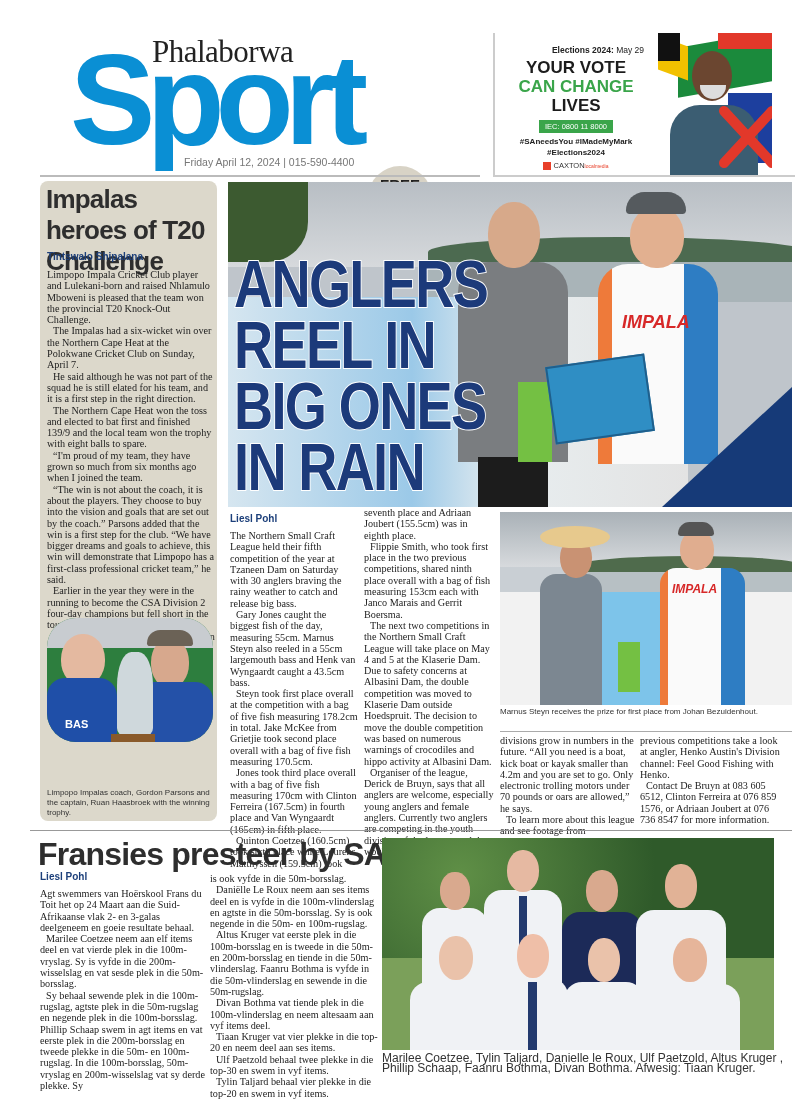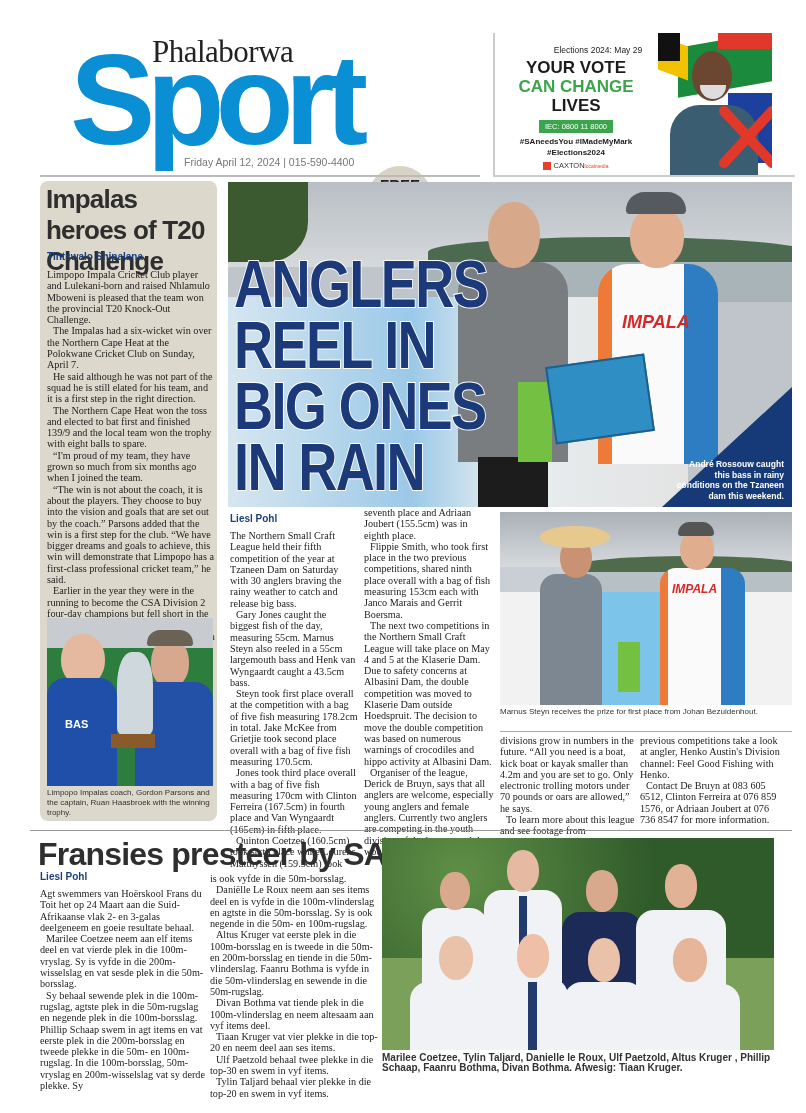--- a/index.html
+++ b/index.html
@@ -11,21 +11,21 @@
   .mast-phala { position: absolute; left: 82px; top: 4px; font-family: Liberation Serif, serif; font-size: 31px; color: #222; letter-spacing: -0.5px; }
   .mast-sport { position: absolute; left: 0; top: 6px; font-family: "Liberation Sans", sans-serif; font-weight: bold; font-size: 128px; line-height: 128px; color: #0a8fd4; letter-spacing: -9px; }
   .mast-date { position: absolute; left: 114px; top: 126px; font-family: "Liberation Sans", sans-serif; font-size: 10.5px; color: #777; }
   .mast-free { position: absolute; left: 298px; top: 136px; width: 64px; height: 34px; background: #d8d3c6; border-radius: 34px 34px 0 0; font-family: "Liberation Sans", sans-serif; font-weight: bold; font-size: 15px; color: #222; text-align: center; padding-top: 10px; }
   .mast-rule { position: absolute; left: 40px; top: 175px; width: 440px; height: 2px; background: #bbb; }
 
   
   .ad { position: absolute; left: 493px; top: 33px; width: 302px; height: 144px; background: #fff; border-left: 2px solid #ccc; border-bottom: 2px solid #ccc; }
   .ad-text { position: absolute; left: 6px; top: 12px; width: 150px; text-align: center; font-family: "Liberation Sans", sans-serif; }
   .ad-elec { font-size: 8.5px; color: #222; }
-  .ad-elec b { font-weight: normal; margin-left: 44px; }
+  .ad-elec b { font-weight: bold; margin-left: 44px; }
   .ad-line1 { font-size: 17px; font-weight: bold; color: #1c1c1c; line-height: 19px; margin-top: 3px; }
   .ad-line2 { font-size: 17px; font-weight: bold; color: #3aa54a; line-height: 19px; }
   .ad-line3 { font-size: 17px; font-weight: bold; color: #1c1c1c; line-height: 19px; }
   .ad-iec { display: inline-block; background: #3aa54a; color: #fff; font-size: 7.5px; padding: 2px 6px; margin-top: 4px; }
   .ad-tags { font-size: 8px; color: #222; font-weight: bold; margin-top: 3px; line-height: 11px; }
   .ad-caxton { font-size: 7.5px; color: #333; margin-top: 3px; }
   .ad-caxton .cx { display: inline-block; width: 8px; height: 8px; background: #e8402a; vertical-align: middle; margin-right: 2px; }
   .ad-caxton .loc { color: #e8402a; font-size: 5px; }
   .ad-photo { position: absolute; left: 163px; top: 0; width: 114px; height: 142px; overflow: hidden; background: #fff; }
   .flag-g { position: absolute; left: 20px; top: 6px; width: 100px; height: 50px; background: #1b8a3c; transform: skewY(-10deg); }
@@ -40,21 +40,21 @@
 
   
   .sidebar { position: absolute; left: 40px; top: 181px; width: 177px; height: 640px; background: #dcd8cb; border-radius: 8px; }
   .sb-title { position: absolute; left: 6px; top: 3px; width: 170px; font-family: "Liberation Sans", sans-serif; font-size: 26px; line-height: 31px; color: #2e2e2e; letter-spacing: -0.8px; }
   .byline { font-family: "Liberation Sans", sans-serif; font-weight: bold; font-size: 10px; color: #1c3f7a; }
   .sb-byline { position: absolute; left: 7px; top: 70px; }
   .body-text { font-size: 10.2px; line-height: 11.3px; color: #222; }
   .body-text p { text-indent: 6px; }
   .body-text p:first-child { text-indent: 0; }
   .sb-body { position: absolute; left: 7px; top: 88px; width: 168px; }
-  .sb-photo { position: absolute; left: 7px; top: 437px; width: 166px; height: 168px; background: #2d7e3e; overflow: hidden; }
+  .sb-photo { position: absolute; left: 7px; top: 437px; width: 166px; height: 124px; background: #2d7e3e; overflow: hidden; border-radius: 29px; }
   .sb-caption { position: absolute; left: 7px; top: 607px; width: 168px; font-family: "Liberation Sans", sans-serif; font-size: 8px; line-height: 10px; color: #333; }
 
   
   .hero { position: absolute; left: 228px; top: 182px; width: 564px; height: 325px; overflow: hidden; background: #bfc5cb; }
   .hero-sky { position: absolute; left: 0; top: 0; width: 100%; height: 85px; background: linear-gradient(#b8bec4, #d6d9dc); }
   .hero-hills { position: absolute; left: 200px; top: 55px; width: 380px; height: 30px; background: #4c6a50; border-radius: 60% 60% 0 0; }
   .hero-water { position: absolute; left: 200px; top: 80px; width: 380px; height: 40px; background: #a9b4b8; }
   .hero-tree { position: absolute; left: 0; top: 0; width: 80px; height: 80px; background: #3c5a30; border-radius: 0 0 50% 0; }
   .hero-banner { position: absolute; left: 0; top: 115px; width: 460px; height: 210px; background: linear-gradient(90deg, #d6e6f0, #9bc9e8 40%, #e8eef0 60%, #e3e3e3); }
   .hero-man1 { position: absolute; left: 230px; top: 20px; width: 110px; height: 305px; }
@@ -103,21 +103,21 @@
   .swim-title { position: absolute; left: 38px; top: 836px; font-family: "Liberation Sans", sans-serif; font-size: 32px; color: #2e2e2e; letter-spacing: -0.8px; }
   .swim-byline { position: absolute; left: 40px; top: 871px; }
   .swim-col1 { position: absolute; left: 40px; top: 888px; width: 165px; }
   .swim-col2 { position: absolute; left: 210px; top: 873px; width: 168px; }
   .swim-photo { position: absolute; left: 382px; top: 838px; width: 392px; height: 212px; overflow: hidden; background: #3d6a34; }
   .sp-trees { position: absolute; left: 0; top: 0; width: 100%; height: 120px; background: radial-gradient(circle at 20% 30%, #5f8f46, #2f5a2a 60%), #2f5a2a; }
   .sp-grass { position: absolute; left: 0; top: 120px; width: 100%; height: 92px; background: #7ba05a; }
   .kid { position: absolute; border-radius: 18px 18px 0 0; background: #f0f2f5; }
   .kid .h { position: absolute; left: 50%; transform: translateX(-50%); border-radius: 48%; }
   .kid.navy { background: #1c2a58; }
-  .swim-caption { position: absolute; left: 382px; top: 1053px; width: 410px; font-family: "Liberation Sans", sans-serif; font-size: 10px; line-height: 10px; color: #333; font-weight: bold; }
+  .swim-caption { position: absolute; left: 382px; top: 1053px; width: 410px; font-family: "Liberation Sans", sans-serif; font-size: 12px; line-height: 10px; color: #333; }
 </style>
 </head>
 <body>
 
 <header class="masthead">
   <div class="mast-sport">Sport</div>
   <div class="mast-phala">Phalaborwa</div>
   <div class="mast-date">Friday April 12, 2024 | 015-590-4400</div>
   <div class="mast-free">FREE</div>
 </header>
@@ -195,21 +195,20 @@
       <div class="cap"></div>
       <div class="logo">IMPALA</div>
     </div>
   <div class="hero-bag"></div>
   <div class="hero-box"></div>
   <h1 class="hero-headline"><span>ANGLERS</span>
 <span>REEL IN</span>
 <span>BIG ONES</span>
 <span>IN RAIN</span></h1>
   <div class="hero-corner"></div>
-  <div class="hero-caption">André Rossouw caught this bass in rainy conditions on the Tzaneen dam this weekend.</div>
 </figure>
 
 <div class="byline ang-byline">Liesl Pohl</div>
 <div class="body-text ang-col1">
   <p>The Northern Small Craft League held their fifth competition of the year at Tzaneen Dam on Saturday with 30 anglers braving the rainy weather to catch and release big bass.</p>
   <p>Gary Jones caught the biggest fish of the day, measuring 55cm. Marnus Steyn also reeled in a 55cm largemouth bass and Henk van Wyngaardt caught a 43.5cm bass.</p>
   <p>Steyn took first place overall at the competition with a bag of five fish measuring 178.2cm in total. Jake McKee from Grietjie took second place overall with a bag of five fish measuring 170.5cm.</p>
   <p>Jones took third place overall with a bag of five fish measuring 170cm with Clinton Ferreira (167.5cm) in fourth place and Van Wyngaardt (165cm) in fifth place.</p>
   <p>Quinton Coetzee (160.5cm) took sixth place while Lourens Matthyssen (159.5cm) took</p>
 </div>

